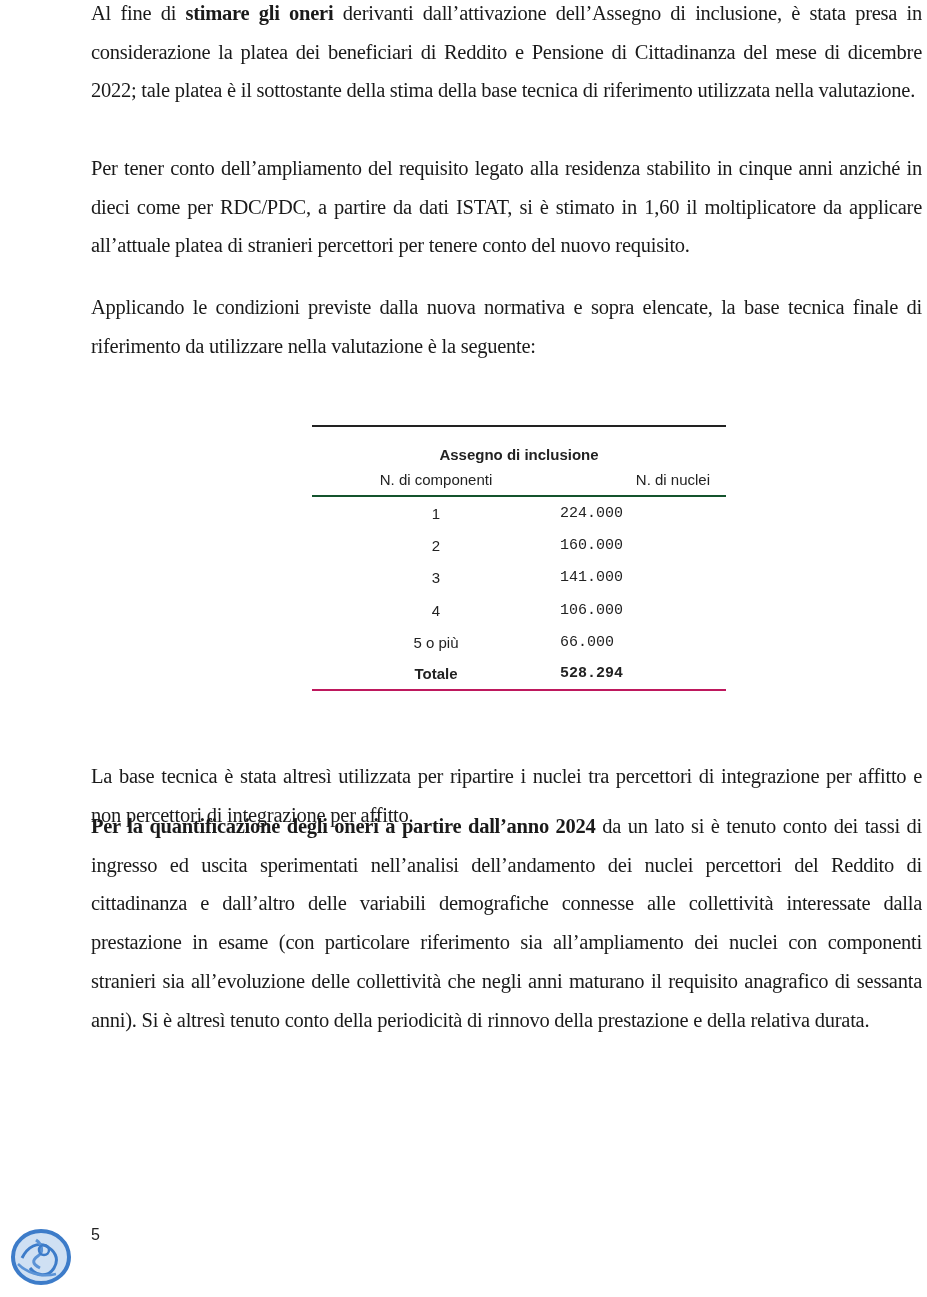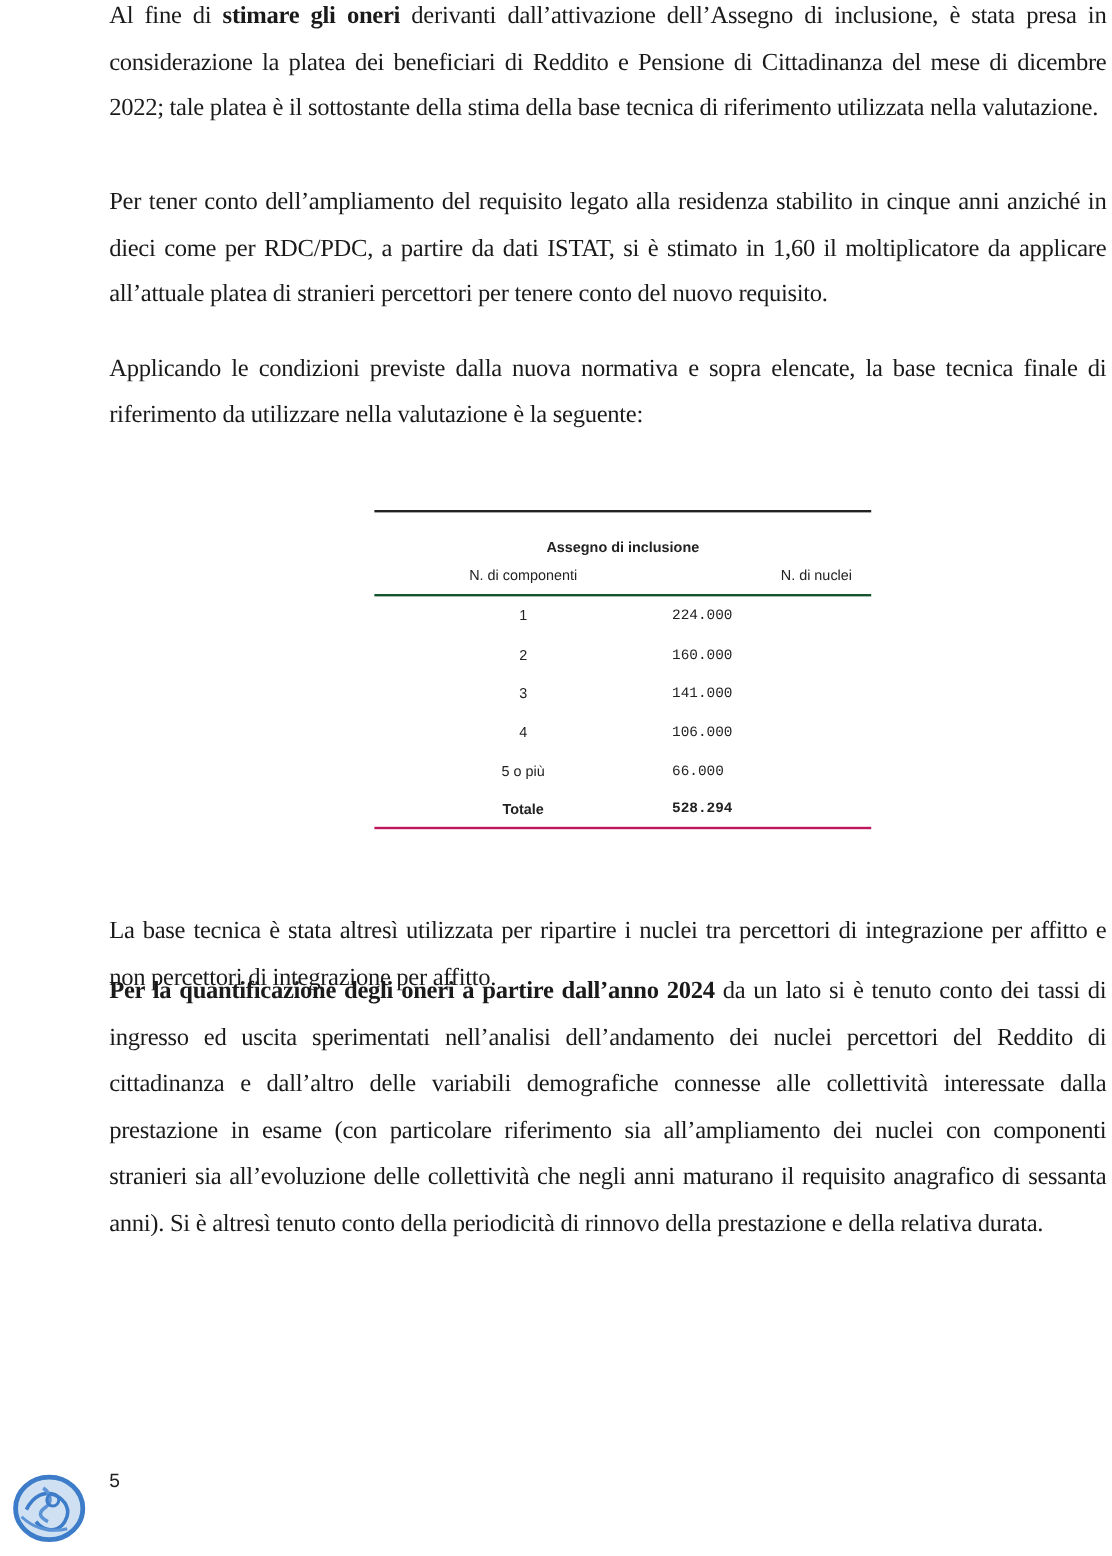--- a/index.html
+++ b/index.html
@@ -1,20 +1,20 @@
 <!DOCTYPE html>
 <html><head>
 <meta charset="utf-8">
 <style>
   html, body { margin: 0; padding: 0; background: #ffffff; }
   body { width: 927px; height: 1297px; position: relative; overflow: hidden; font-family: "Liberation Serif", serif; color: #1a1a1a; }
   .page-body { position: absolute; left: 91px; top: 0; width: 831px; }
   .para { font-size: 20.5px; line-height: 38.7px; text-align: justify; margin: 0; letter-spacing: -0.25px; }
   .para b { font-weight: bold; }
-  .table-wrap { position: absolute; left: 312px; top: 425px; width: 414px; font-family: "Liberation Sans", sans-serif; font-size: 12px; color: #222; }
+  .table-wrap { position: absolute; left: 312px; top: 425px; width: 414px; font-family: "Liberation Sans", sans-serif; font-size: 15px; color: #222; }
   .tbl { width: 100%; border-collapse: collapse; }
   .tbl .rule-top { border-top: 2px solid #222; }
   .tbl .title-row td { text-align: center; font-weight: bold; height: 30px; padding-top: 6px; vertical-align: bottom; }
   .tbl .head-row td { height: 32px; border-bottom: 2px solid #14532d; vertical-align: middle; }
   .tbl td { padding: 0; }
   .tbl .c1 { width: 248px; text-align: center; }
   .tbl .c2 { text-align: left; padding-right: 9px; font-family: Liberation Mono, monospace; }
   .tbl .data-row td { height: 32.4px; }
   .tbl .total-row td { font-weight: bold; border-bottom: 2px solid #be185d; height: 30px; }
   .tbl .head-c2 { text-align: right; padding-right: 16px; }

